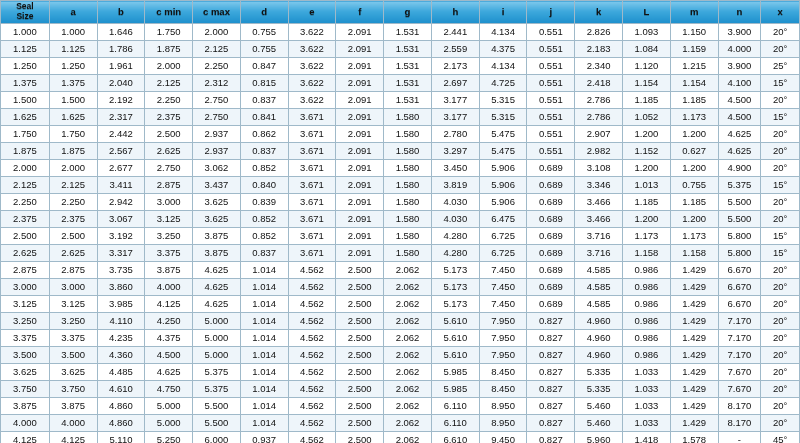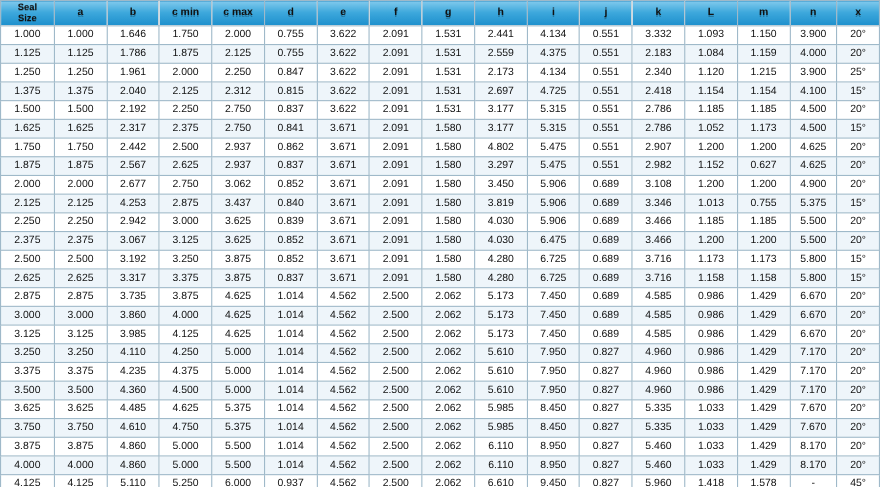--- a/index.html
+++ b/index.html
@@ -115,21 +115,21 @@
           <td>1.646</td>
           <td>1.750</td>
           <td>2.000</td>
           <td>0.755</td>
           <td>3.622</td>
           <td>2.091</td>
           <td>1.531</td>
           <td>2.441</td>
           <td>4.134</td>
           <td>0.551</td>
-          <td>3.332</td>
+          <td>2.826</td>
           <td>1.093</td>
           <td>1.150</td>
           <td>3.900</td>
           <td>20°</td>
         </tr>
         <tr class="alt">
           <td class="col-first">1.125</td>
           <td>1.125</td>
           <td>1.786</td>
           <td>1.875</td>
@@ -226,21 +226,21 @@
         <tr>
           <td class="col-first">1.750</td>
           <td>1.750</td>
           <td>2.442</td>
           <td>2.500</td>
           <td>2.937</td>
           <td>0.862</td>
           <td>3.671</td>
           <td>2.091</td>
           <td>1.580</td>
-          <td>4.802</td>
+          <td>2.780</td>
           <td>5.475</td>
           <td>0.551</td>
           <td>2.907</td>
           <td>1.200</td>
           <td>1.200</td>
           <td>4.625</td>
           <td>20°</td>
         </tr>
         <tr class="alt">
           <td class="col-first">1.875</td>
@@ -276,21 +276,21 @@
           <td>0.689</td>
           <td>3.108</td>
           <td>1.200</td>
           <td>1.200</td>
           <td>4.900</td>
           <td>20°</td>
         </tr>
         <tr class="alt">
           <td class="col-first">2.125</td>
           <td>2.125</td>
-          <td>4.253</td>
+          <td>3.411</td>
           <td>2.875</td>
           <td>3.437</td>
           <td>0.840</td>
           <td>3.671</td>
           <td>2.091</td>
           <td>1.580</td>
           <td>3.819</td>
           <td>5.906</td>
           <td>0.689</td>
           <td>3.346</td>

